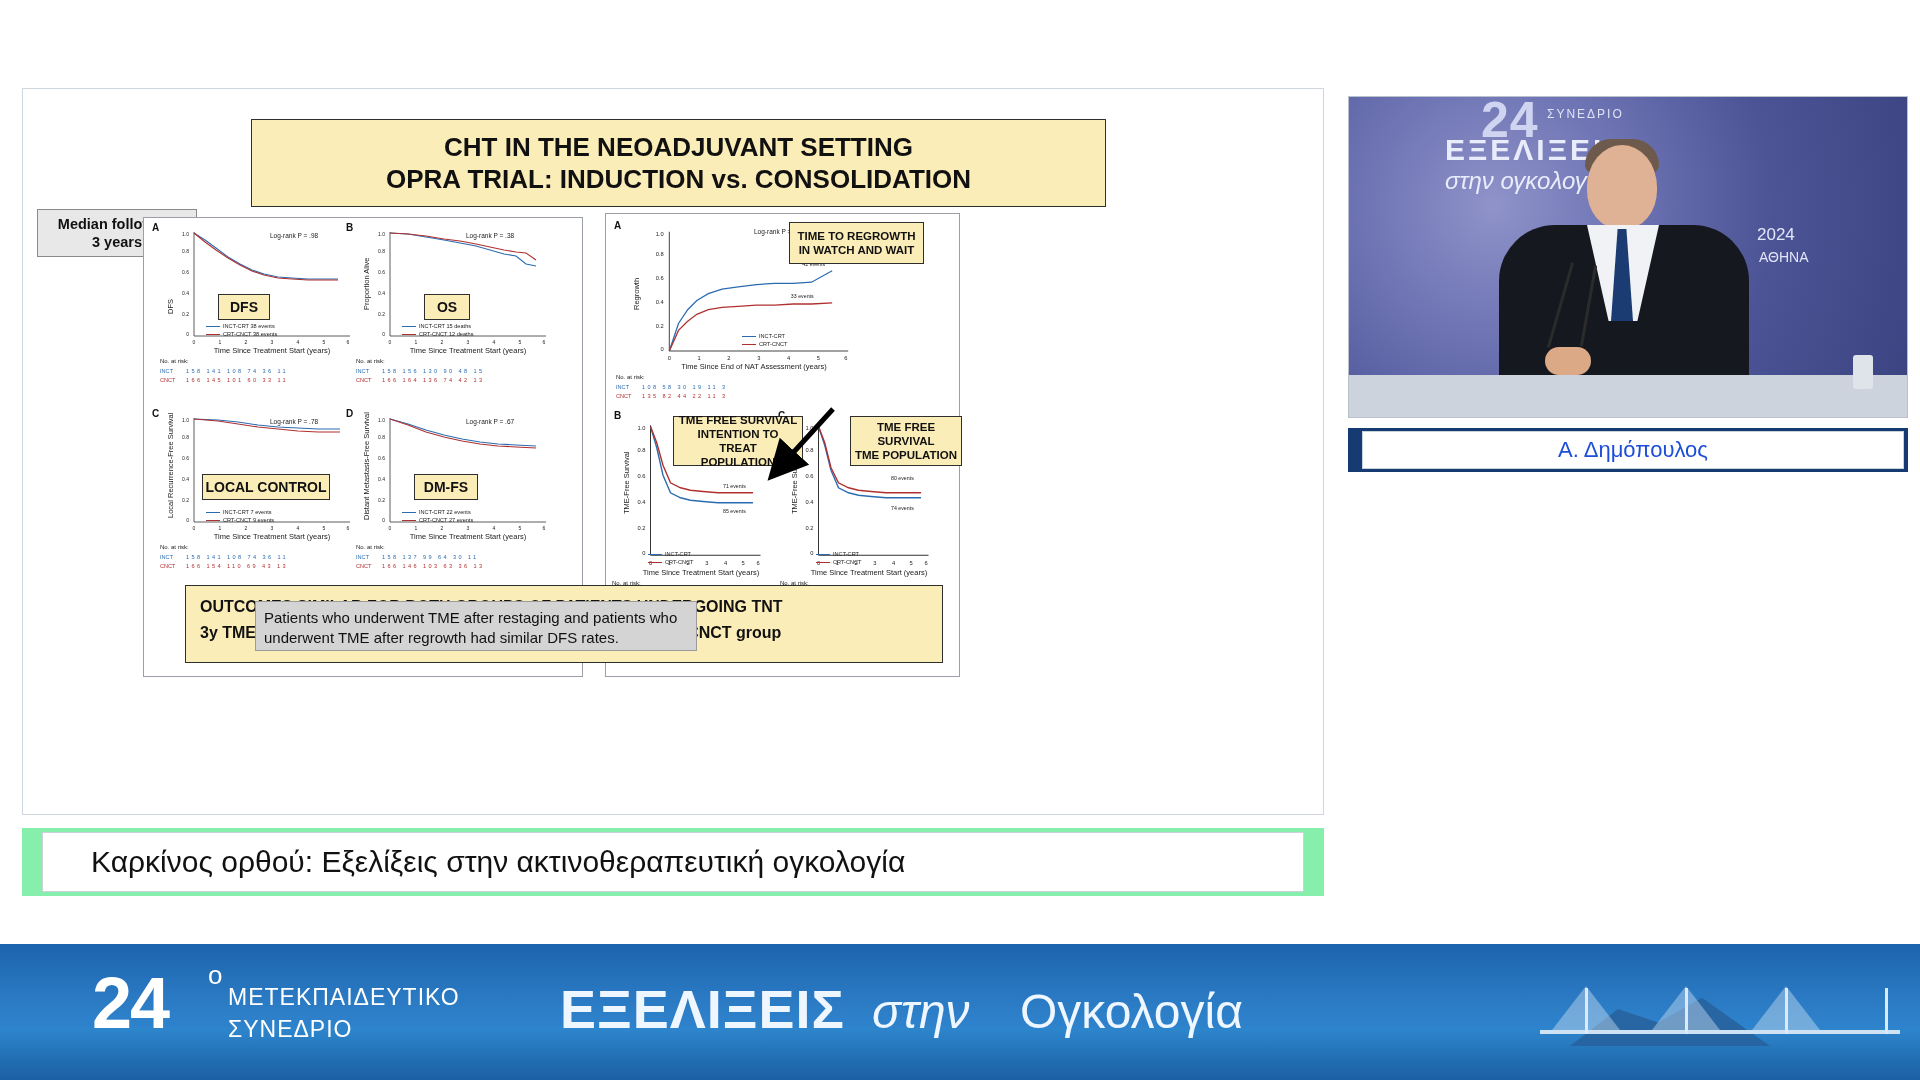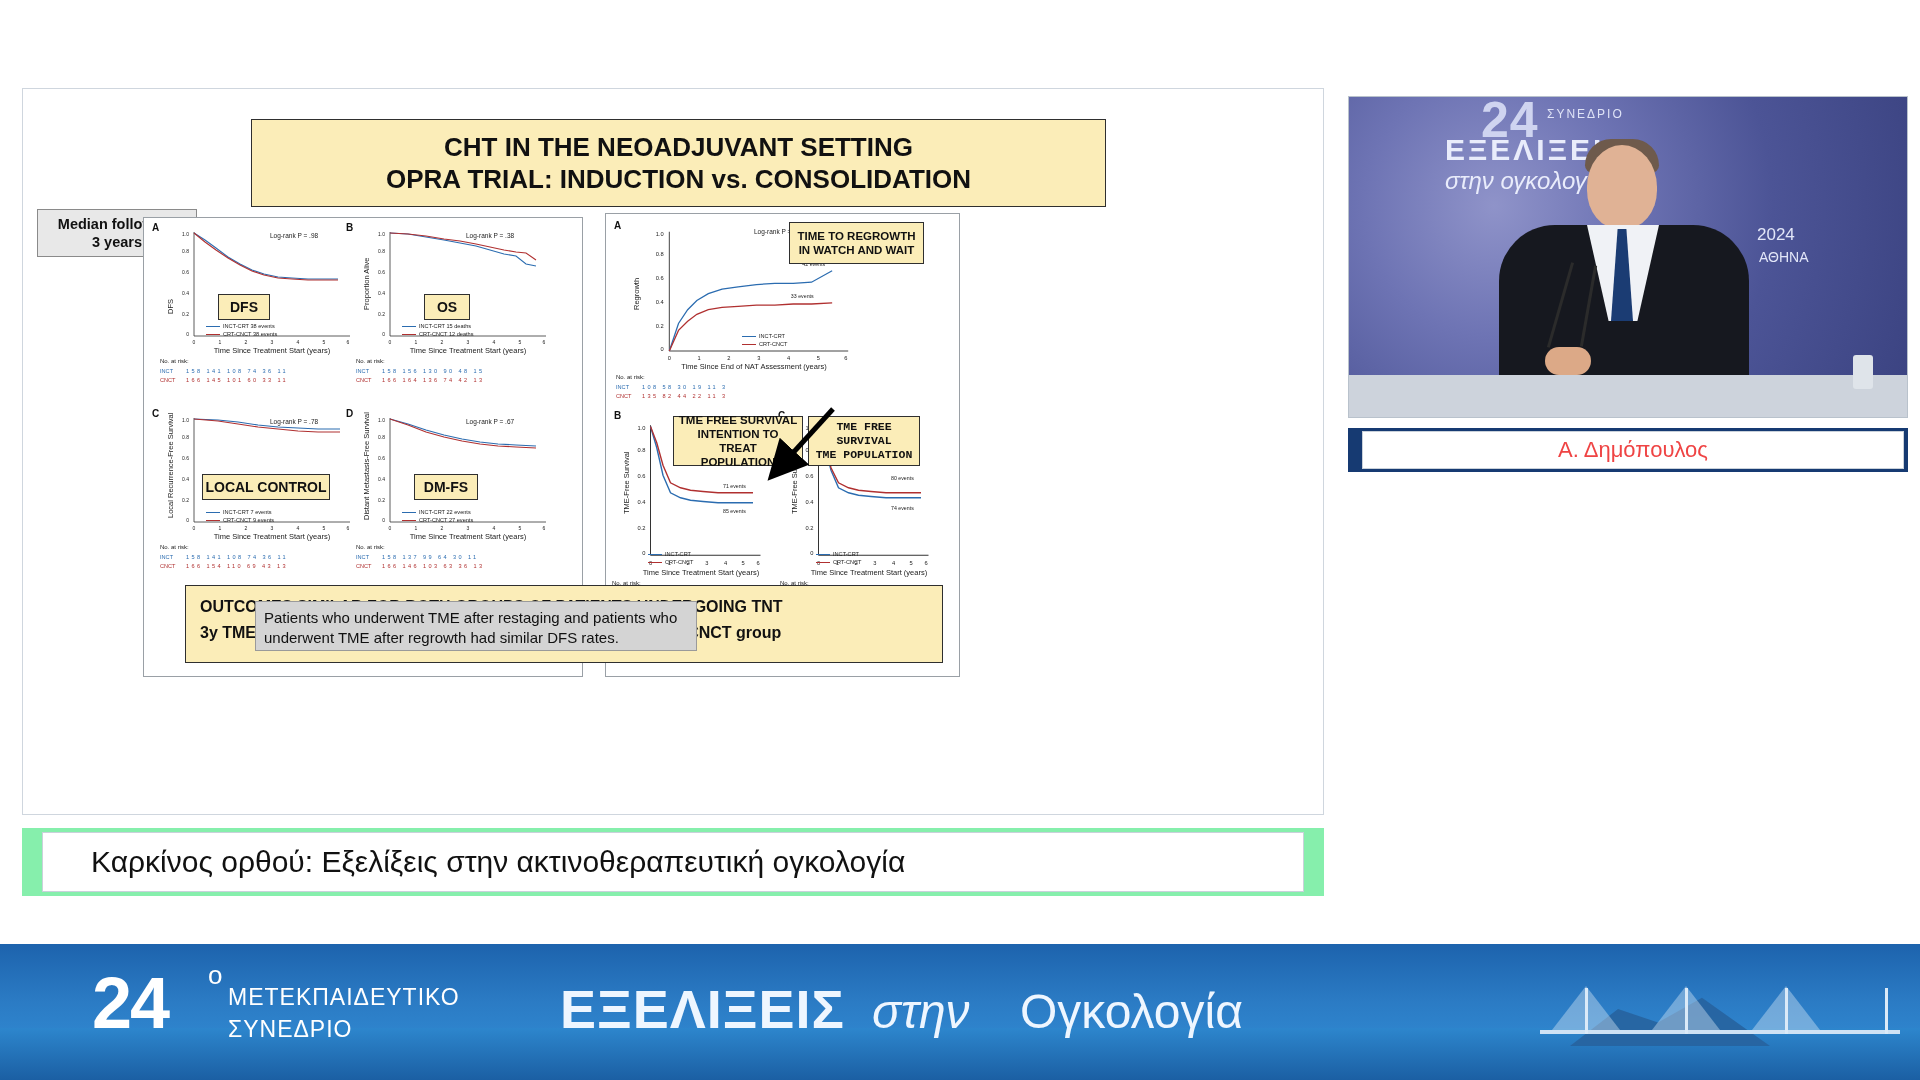--- a/index.html
+++ b/index.html
@@ -144,21 +144,21 @@
   .v-bottle { position: absolute; right: 34px; bottom: 28px; width: 20px; height: 34px; background: #dfe4ea; border-radius: 3px; }
 
   .speaker-bar {
     position: absolute; left: 1348px; top: 428px; width: 560px; height: 44px;
     background: #163a72;
   }
   .speaker-bar .inner {
     position: absolute; left: 14px; top: 3px; width: 542px; height: 38px;
     background: #ffffff; border: 1px solid #c9d1da;
     display: flex; align-items: center; justify-content: center;
-    font-size: 22px; color: #ef4444;
+    font-size: 22px; color: #1d4ed8;
   }
 
   
   .banner {
     position: absolute; left: 0; top: 944px; width: 1920px; height: 136px;
     background: linear-gradient(180deg, #1d63ad 0%, #2b7bc4 42%, #2f86cf 70%, #1f5e9e 100%);
     overflow: hidden;
   }
   .banner-sea {
     position: absolute; left: 0; bottom: 0; width: 1920px; height: 52px;
@@ -450,21 +450,21 @@
         <div class="risk-cnct" style="left:198px; top:385px; letter-spacing:1.2px;">166  123  85  63  23  12  3</div>
       </div>
 
       <div class="yellow-note" style="left:766px; top:133px; width:135px; height:42px; white-space:pre-line;">TIME TO REGROWTH
 IN WATCH AND WAIT</div>
 
       <div class="yellow-note" style="left:650px; top:327px; width:130px; height:50px; white-space:pre-line;">TME FREE SURVIVAL
 INTENTION TO TREAT
 POPULATION</div>
 
-      <div class="yellow-note" style="left:785px; top:327px; width:112px; height:50px; white-space:pre-line;font-family:Liberation Mono, monospace;">TME FREE
+      <div class="yellow-note" style="left:827px; top:327px; width:112px; height:50px; white-space:pre-line;">TME FREE
 SURVIVAL
 TME POPULATION</div>
 
       <svg style="position:absolute; left:740px; top:315px;" width="90" height="80">
         <defs>
           <marker id="ah" markerWidth="8" markerHeight="8" refX="4" refY="4" orient="auto">
             <path d="M0,0 L8,4 L0,8 z" fill="#000"></path>
           </marker>
         </defs>
         <line x1="70" y1="5" x2="18" y2="62" stroke="#000" stroke-width="5" marker-end="url(#ah)"></line>

